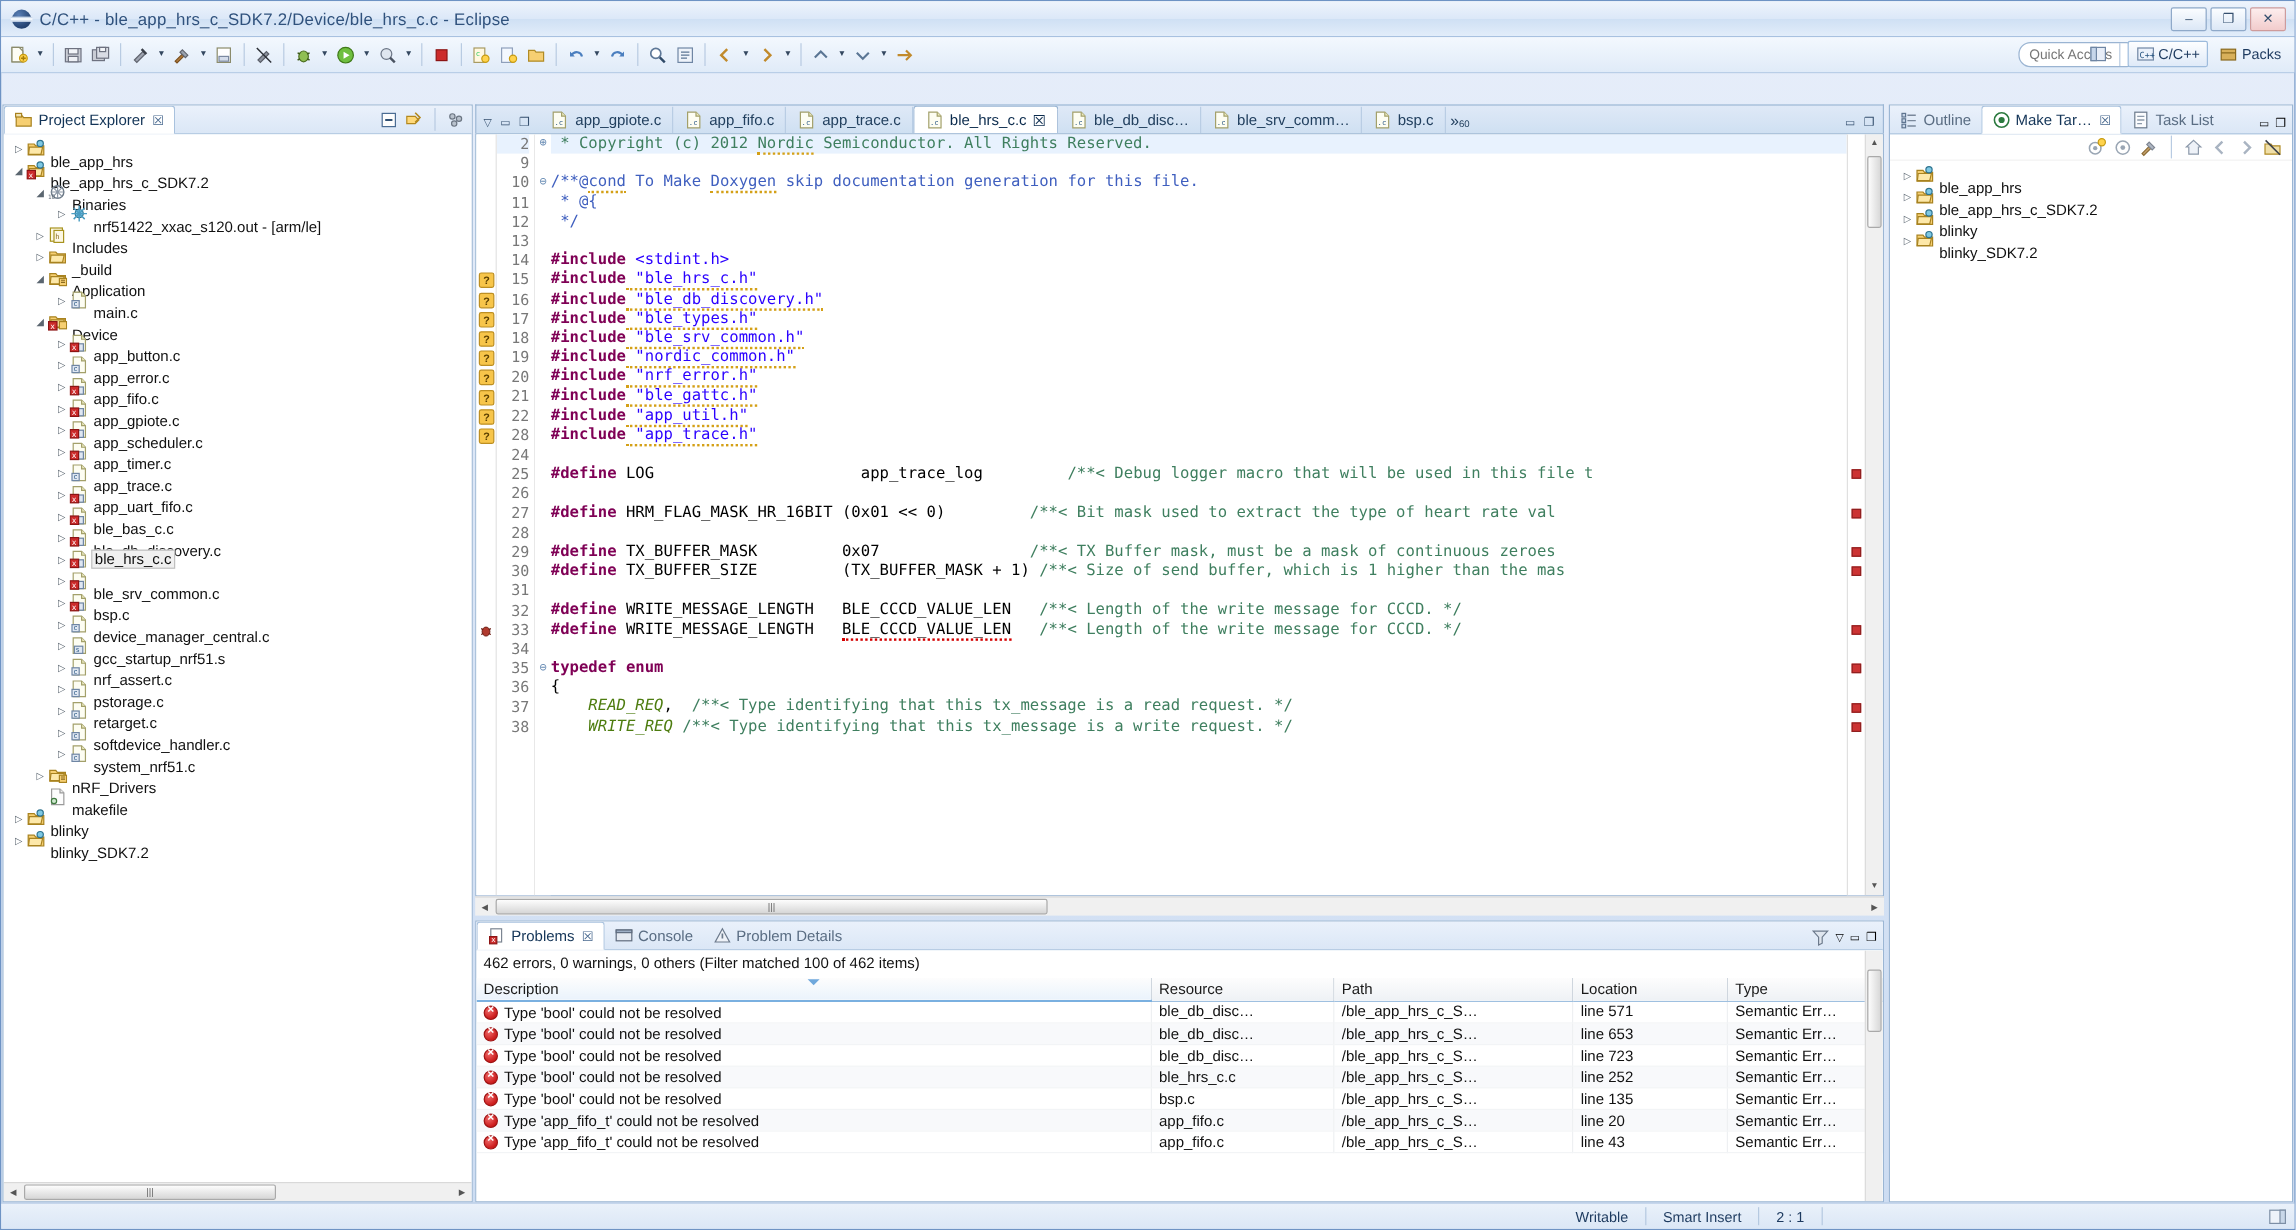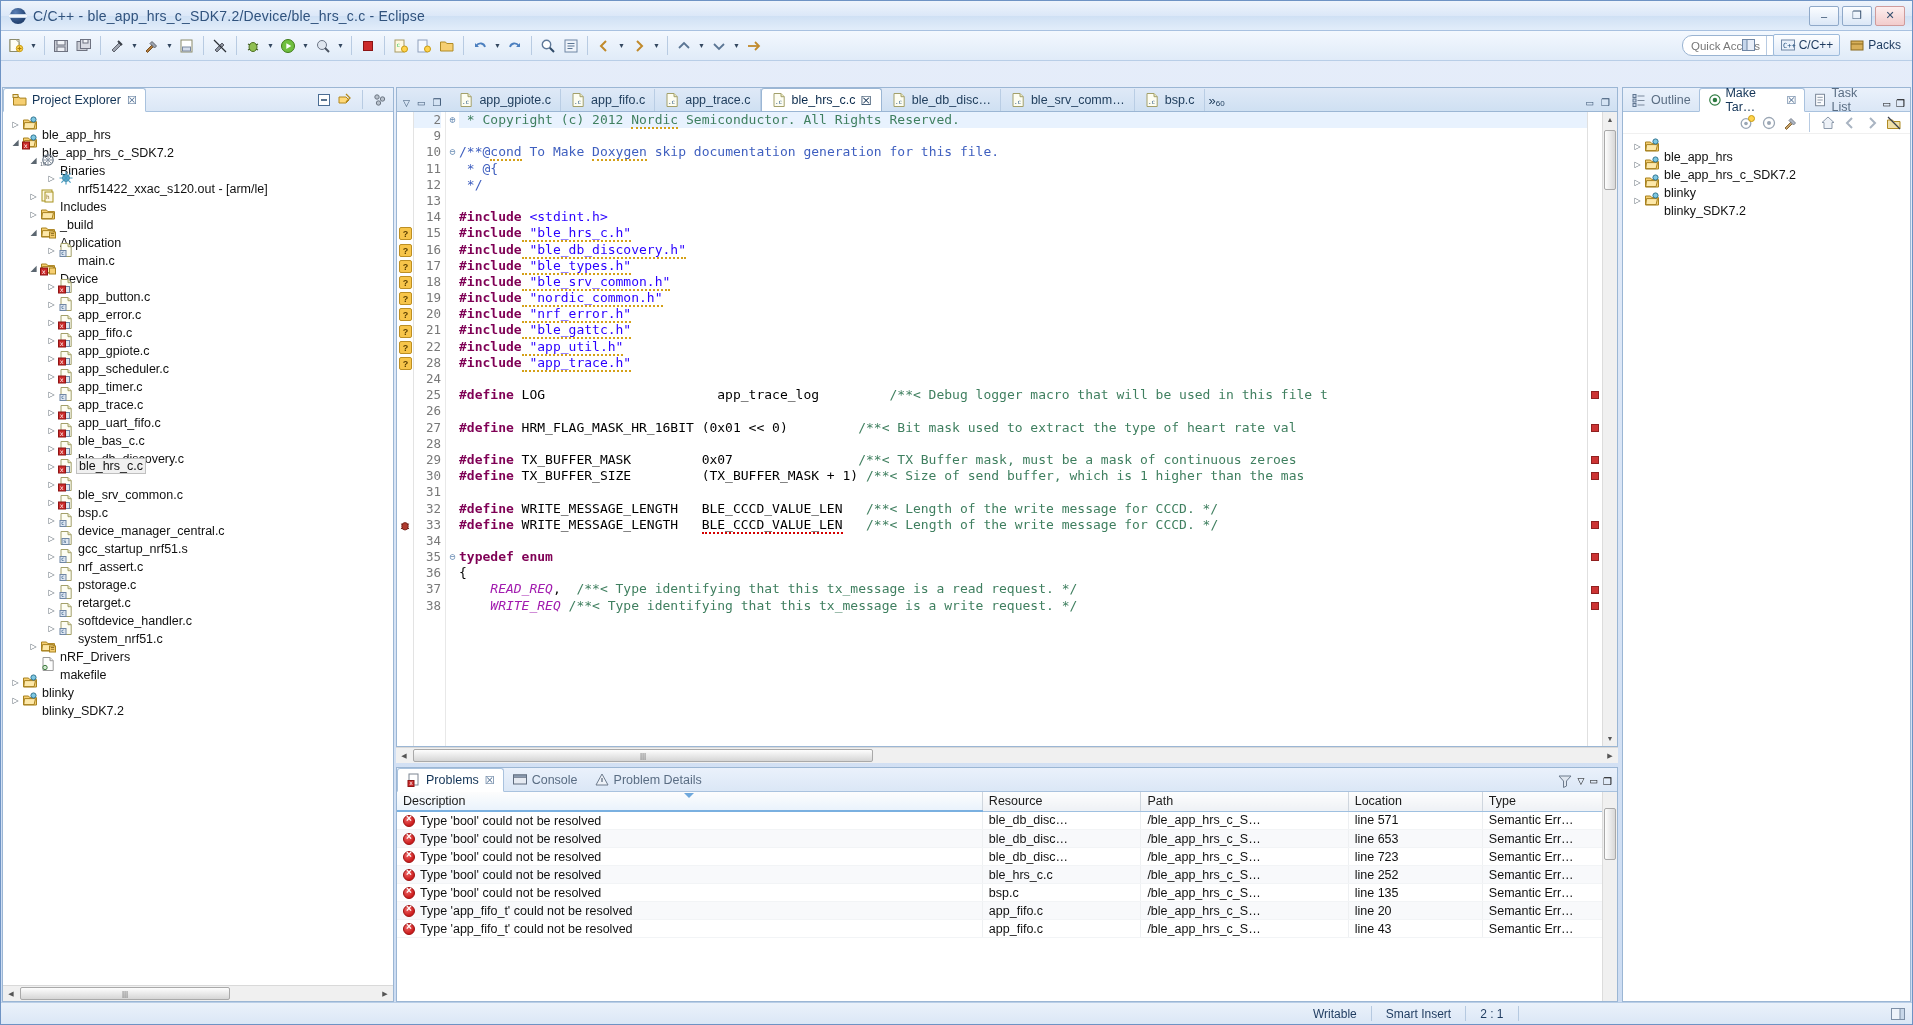--- a/index.html
+++ b/index.html
@@ -188,21 +188,21 @@
     line-height: 16.2px; white-space: pre;
   }
   .ln { height: 16.2px; line-height: 16.2px; }
   .gutter-num .ln { padding-right: 0; }
   .kw  { color: #7f0055; font-weight: bold; }
   .pp  { color: #7f0055; font-weight: bold; }
   .str { color: #2a00ff; }
   .cmt { color: #3f7f5f; }
   .doc { color: #3f5fbf; }
   .id  { color: #000; }
-  .ital{ font-style: italic; color: #a21caf; }
+  .ital{ font-style: italic; color: #4d7c0f; }
   .sq-warn { text-decoration: none; border-bottom: 2px dotted #d4a017; }
   .sq-err  { text-decoration: none; border-bottom: 2px dotted #d40000; }
   .hl-line { background: #e8f2fe; }
   .marker-warn {
     position:absolute; left:2px; width:13px; height:13px; background:#f7c54a;
     border:1px solid #bd8f22; border-radius:2px; color:#5c4000; font-size:9px;
     font-family:"Liberation Sans",sans-serif; text-align:center; line-height:12px; font-weight:bold;
   }
   .marker-bug {
     position:absolute; left:1px; width:14px; height:13px;
@@ -259,21 +259,21 @@
     display:inline-block; width:12px;height:12px;border-radius:50%;
     background: radial-gradient(circle at 35% 30%, #ef6a6a, #cc1c1c 70%);
     border:1px solid #9e1313; position:relative; top:2px; margin-right:5px;
   }
   .err-dot::after{content:"\00d7";position:absolute;left:2px;top:-3px;color:#fff;font-size:10px;font-weight:bold;line-height:12px;}
   td.desc-cell { }
   .pv-vscroll { position:absolute; right:0; top:0; bottom:0; width:15px; background:#f0f0f0; border-left:1px solid #dcdcdc;}
   .pv-vscroll .thumb { position:absolute;left:1px;right:1px;top:16px;height:52px;background:linear-gradient(to right,#fdfdfd,#d8d8d8);border:1px solid #a9a9a9;border-radius:2px;}
 
   
-  #right-panel { width: 289px; margin: 1px 1px 0 3px; display:flex; flex-direction:column; }
+  #right-panel { width: 337px; margin: 1px 1px 0 3px; display:flex; flex-direction:column; }
   .right-toolbar {
     height: 22px; display:flex; align-items:center; justify-content:flex-end; gap:6px;
     padding: 0 8px; background:#fff; border-bottom:1px solid #f0f0f0;
   }
 
   
   .statusbar {
     position: absolute; left: 0; right: 0; bottom: 0; height: 22px;
     display: flex; align-items: center;
     background: linear-gradient(to bottom,#eaf1fa,#dbe7f6);
@@ -1159,20 +1159,21 @@
           <div class="view-tools">
             <svg class="ic" viewBox="0 0 16 16">
                 <path d="M2 3h12l-4.5 5v5l-3 1.5V8z" fill="#dfe6ef" stroke="#6c7a8c"></path>
               </svg>
             <span style="font-size:9px">▽</span>
             <span style="font-size:9px">▭</span>
             <span style="font-size:10px">❐</span>
           </div>
         </div>
         <div class="view-body">
+          <div class="problems-summary">462 errors, 0 warnings, 0 others (Filter matched 100 of 462 items)</div>
           <table class="ptable">
             <thead>
                 <tr id="problems-head">
                   <th class="sorted" style="width: 48%;"><span class="sort-arrow"></span><span>Description</span></th>
                   <th style="width: 13%;"><span>Resource</span></th>
                   <th style="width: 17%;"><span>Path</span></th>
                   <th style="width: 11%;"><span>Location</span></th>
                   <th style="width: 11%;"><span>Type</span></th>
                 </tr>
               </thead>

